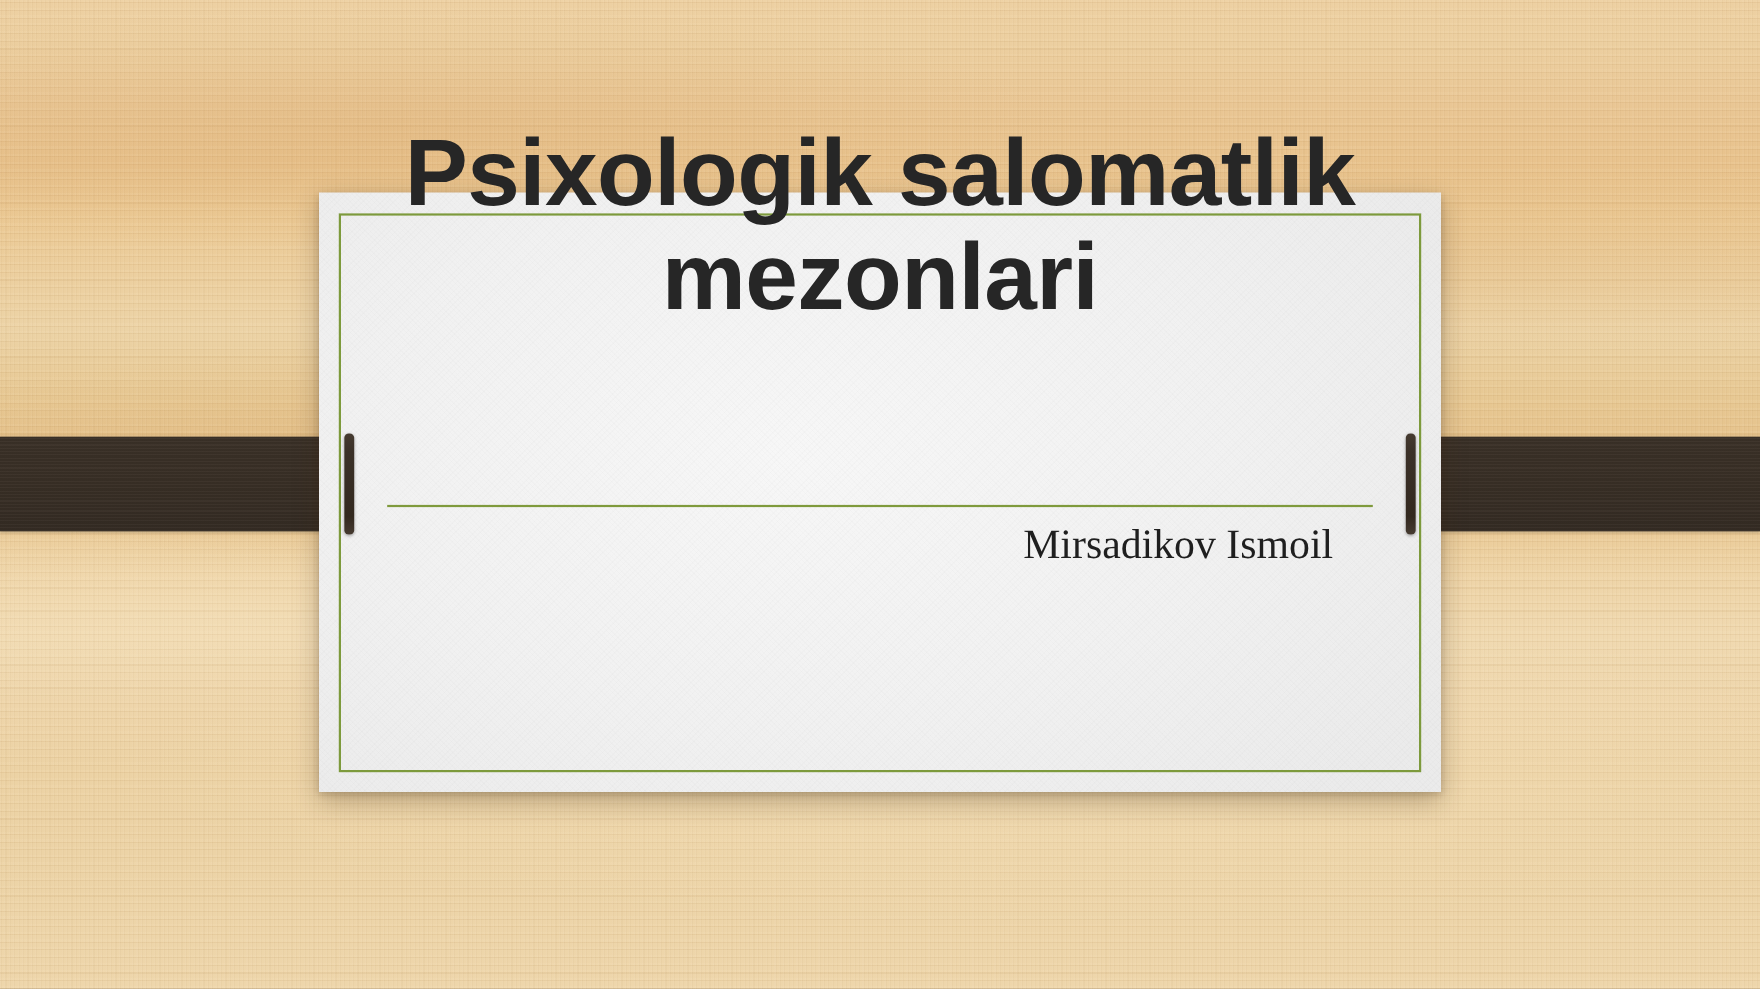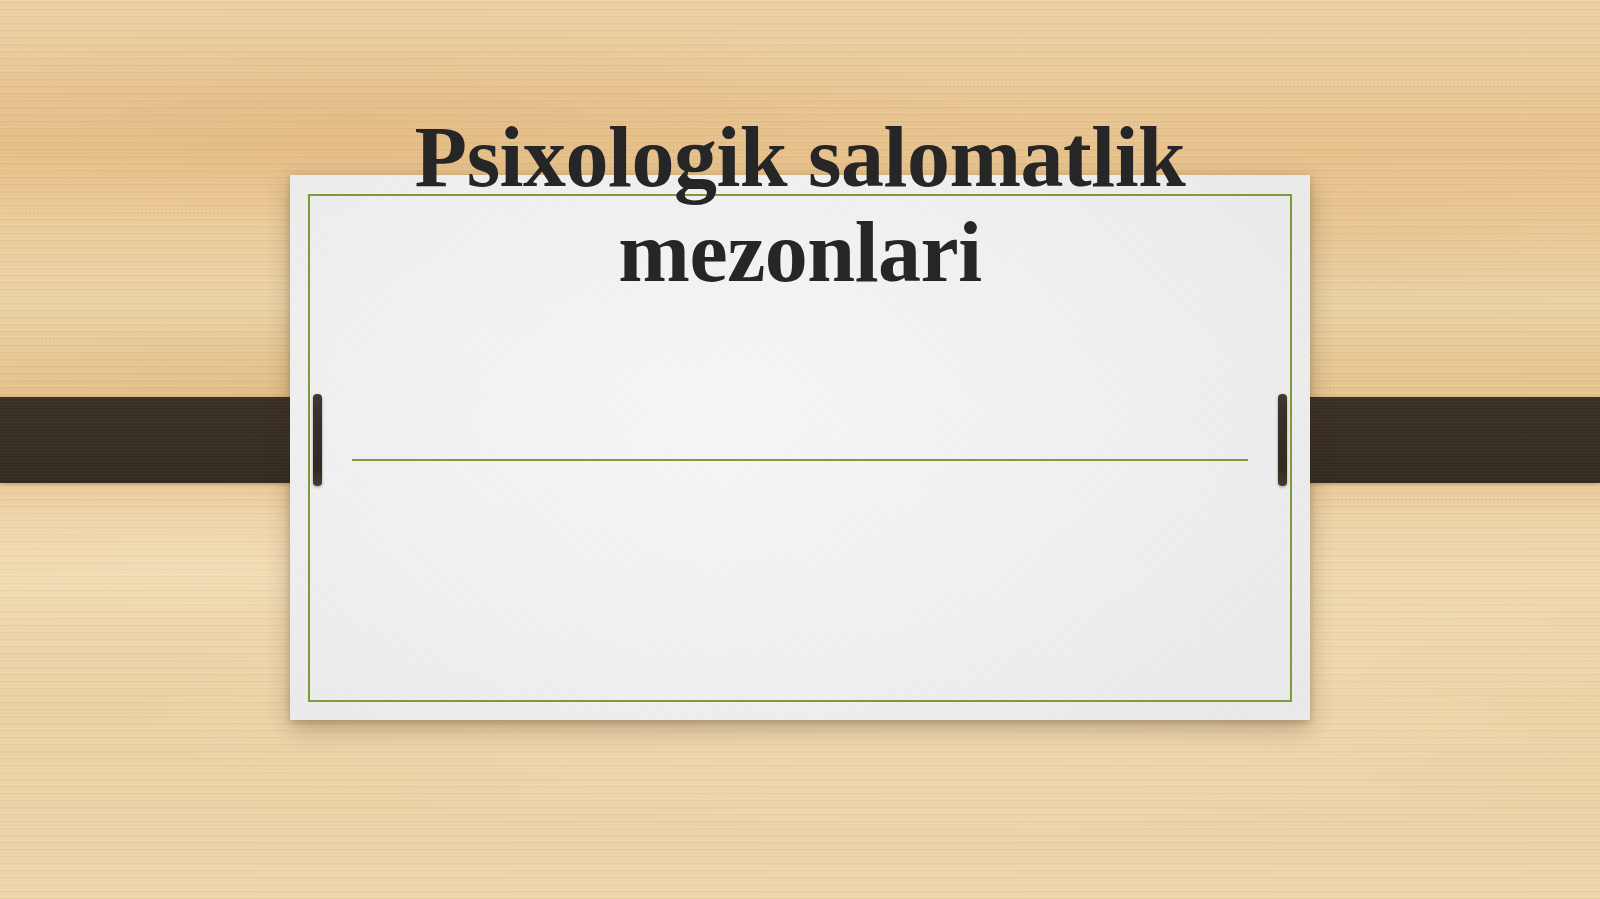--- a/index.html
+++ b/index.html
@@ -161,21 +161,21 @@
     pointer-events: none;
   }
 
   .title {
     position: absolute;
     left: 330px;
     top: 110px;
     width: 940px;
     margin: 0;
     text-align: center;
-    font-family: Liberation Serif, serif;
+    font-family: Liberation Sans, sans-serif;
     font-weight: 700;
     font-size: 86px;
     line-height: 1.11;
     letter-spacing: -0.5px;
     color: #262626;
     white-space: pre-line;
   }
 
   .divider {
     position: absolute;
@@ -217,15 +217,16 @@
   </div>
 
   <div class="band-nub band-nub-left"></div>
   <div class="band-nub band-nub-right"></div>
 
   <div class="text-layer">
     <h1 class="title">Psixologik salomatlik mezonlari</h1>
 
     <div class="divider"></div>
 
+    <p class="subtitle">Mirsadikov Ismoil</p>
   </div>
 
 </div>
 
 </body></html>

